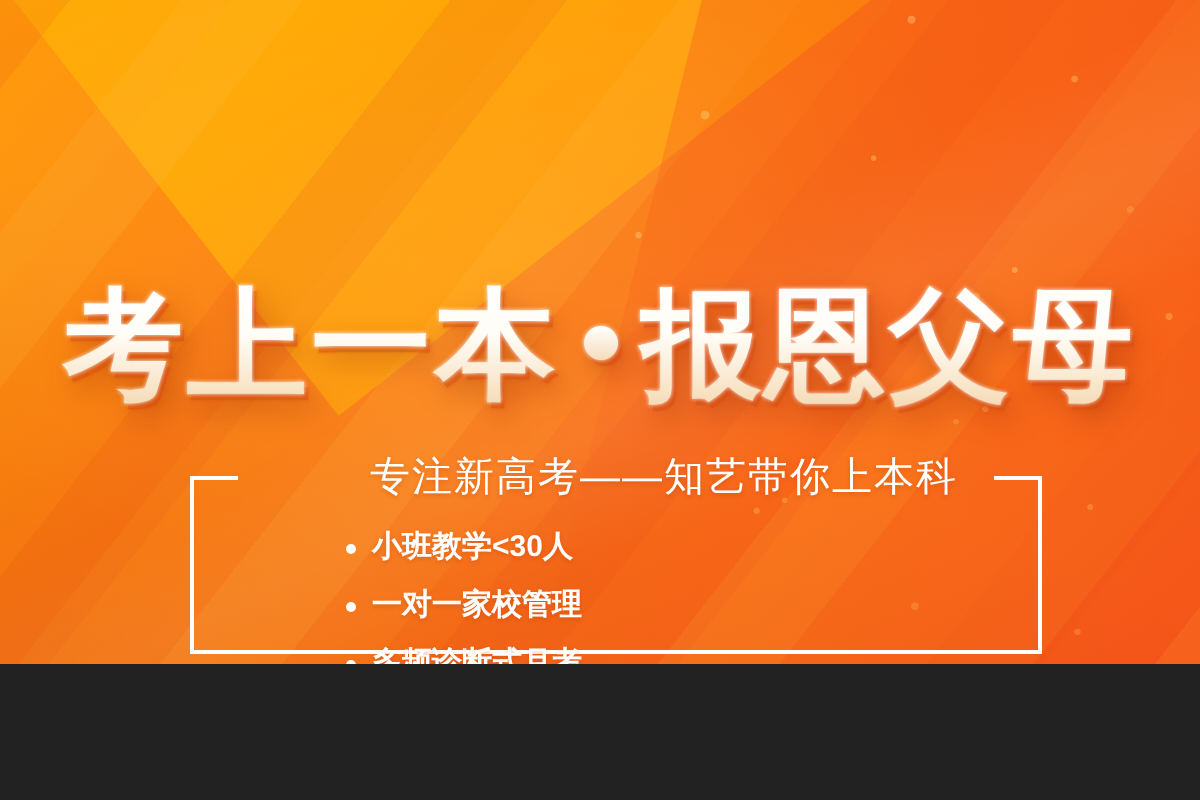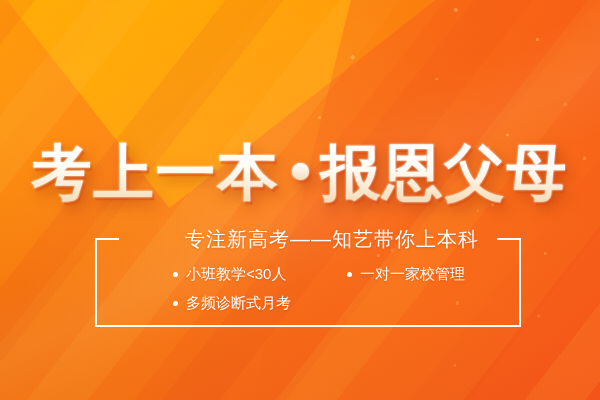--- a/index.html
+++ b/index.html
@@ -3,21 +3,21 @@
 <meta charset="utf-8">
 <style>
   html, body {
     margin: 0;
     padding: 0;
     background: #222;
   }
   #banner {
     position: relative;
     width: 600px;
-    height: 400px;
+    height: 332px;
     overflow: hidden;
     font-family: "Liberation Sans", "DejaVu Sans", sans-serif;
     background: #737373;
     user-select: none;
   }
 
   
   .bg-base {
     position: absolute;
     inset: 0;
@@ -169,24 +169,25 @@
     text-shadow: 0 1px 2px rgba(170,55,10,0.30);
     margin-left: 32px;
   }
 
   .features {
     position: absolute;
     left: 95px;
     top: 262px;
     width: 426px;
     display: grid;
-    grid-template-columns: 1fr 1fr;
+    grid-template-columns: 1fr;
     row-gap: 5px;
     padding: 0 0 0 78px;
     box-sizing: border-box;
+    font-weight: bold;
   }
   .feature {
     display: flex;
     align-items: center;
     font-size: 15px;
     line-height: 24px;
     color: #ffffff;
     white-space: nowrap;
     text-shadow: 0 1px 2px rgba(170,55,10,0.28);
   }

